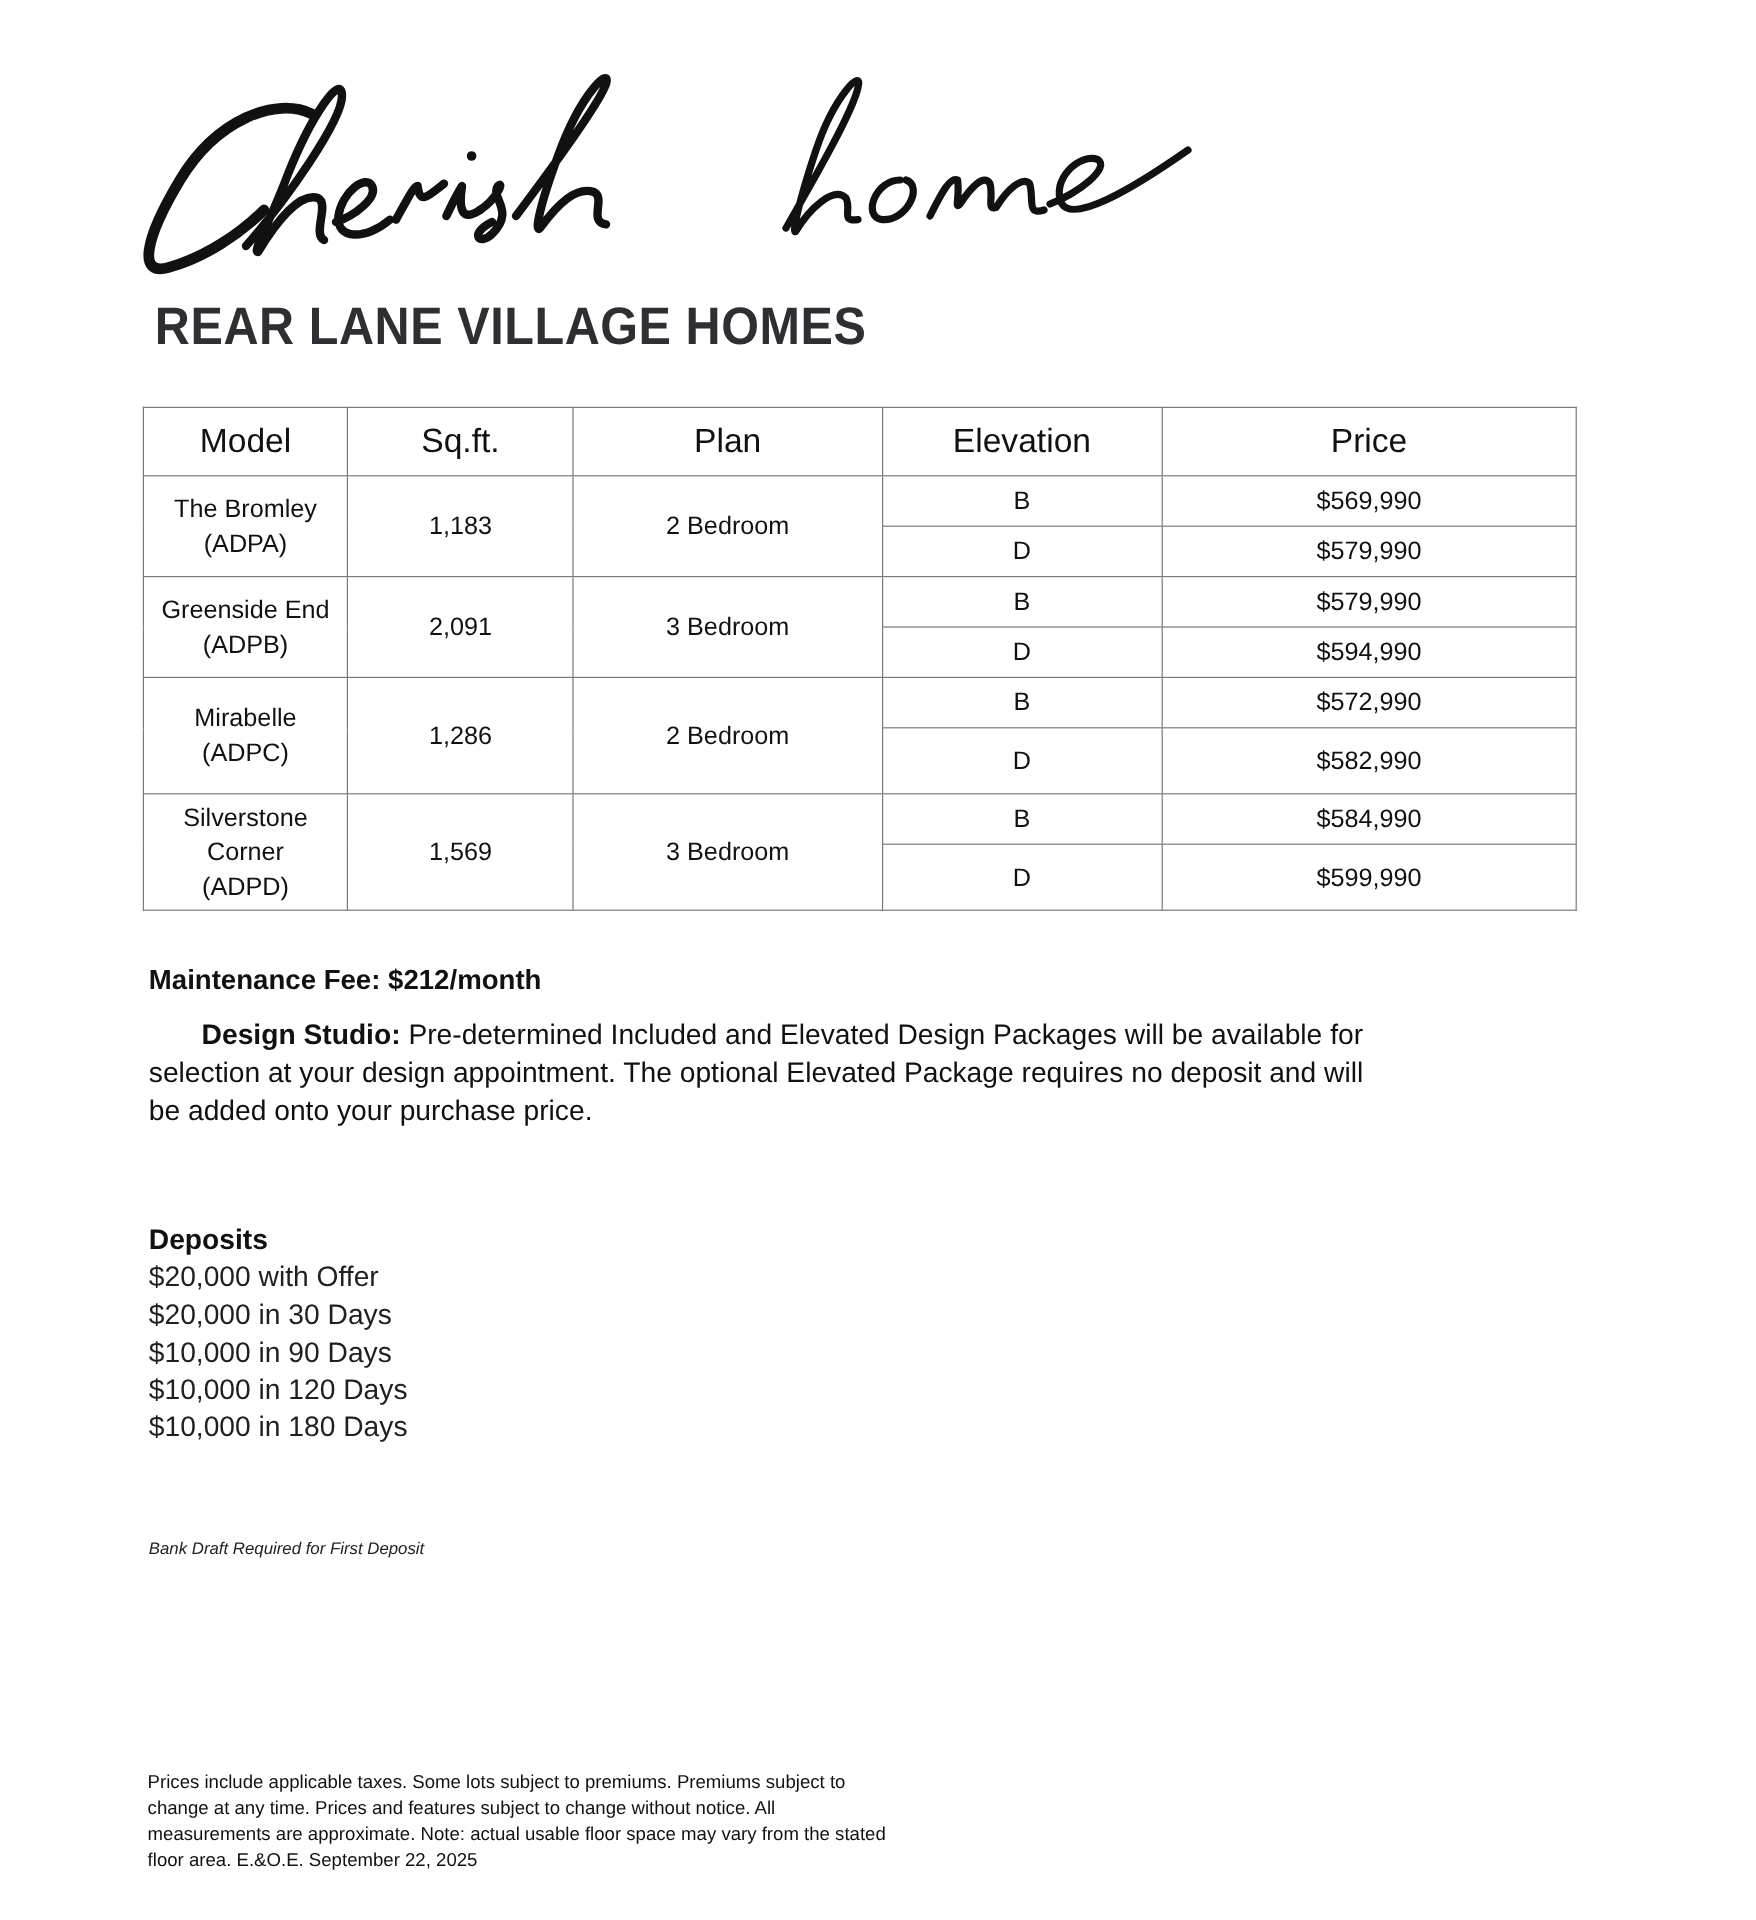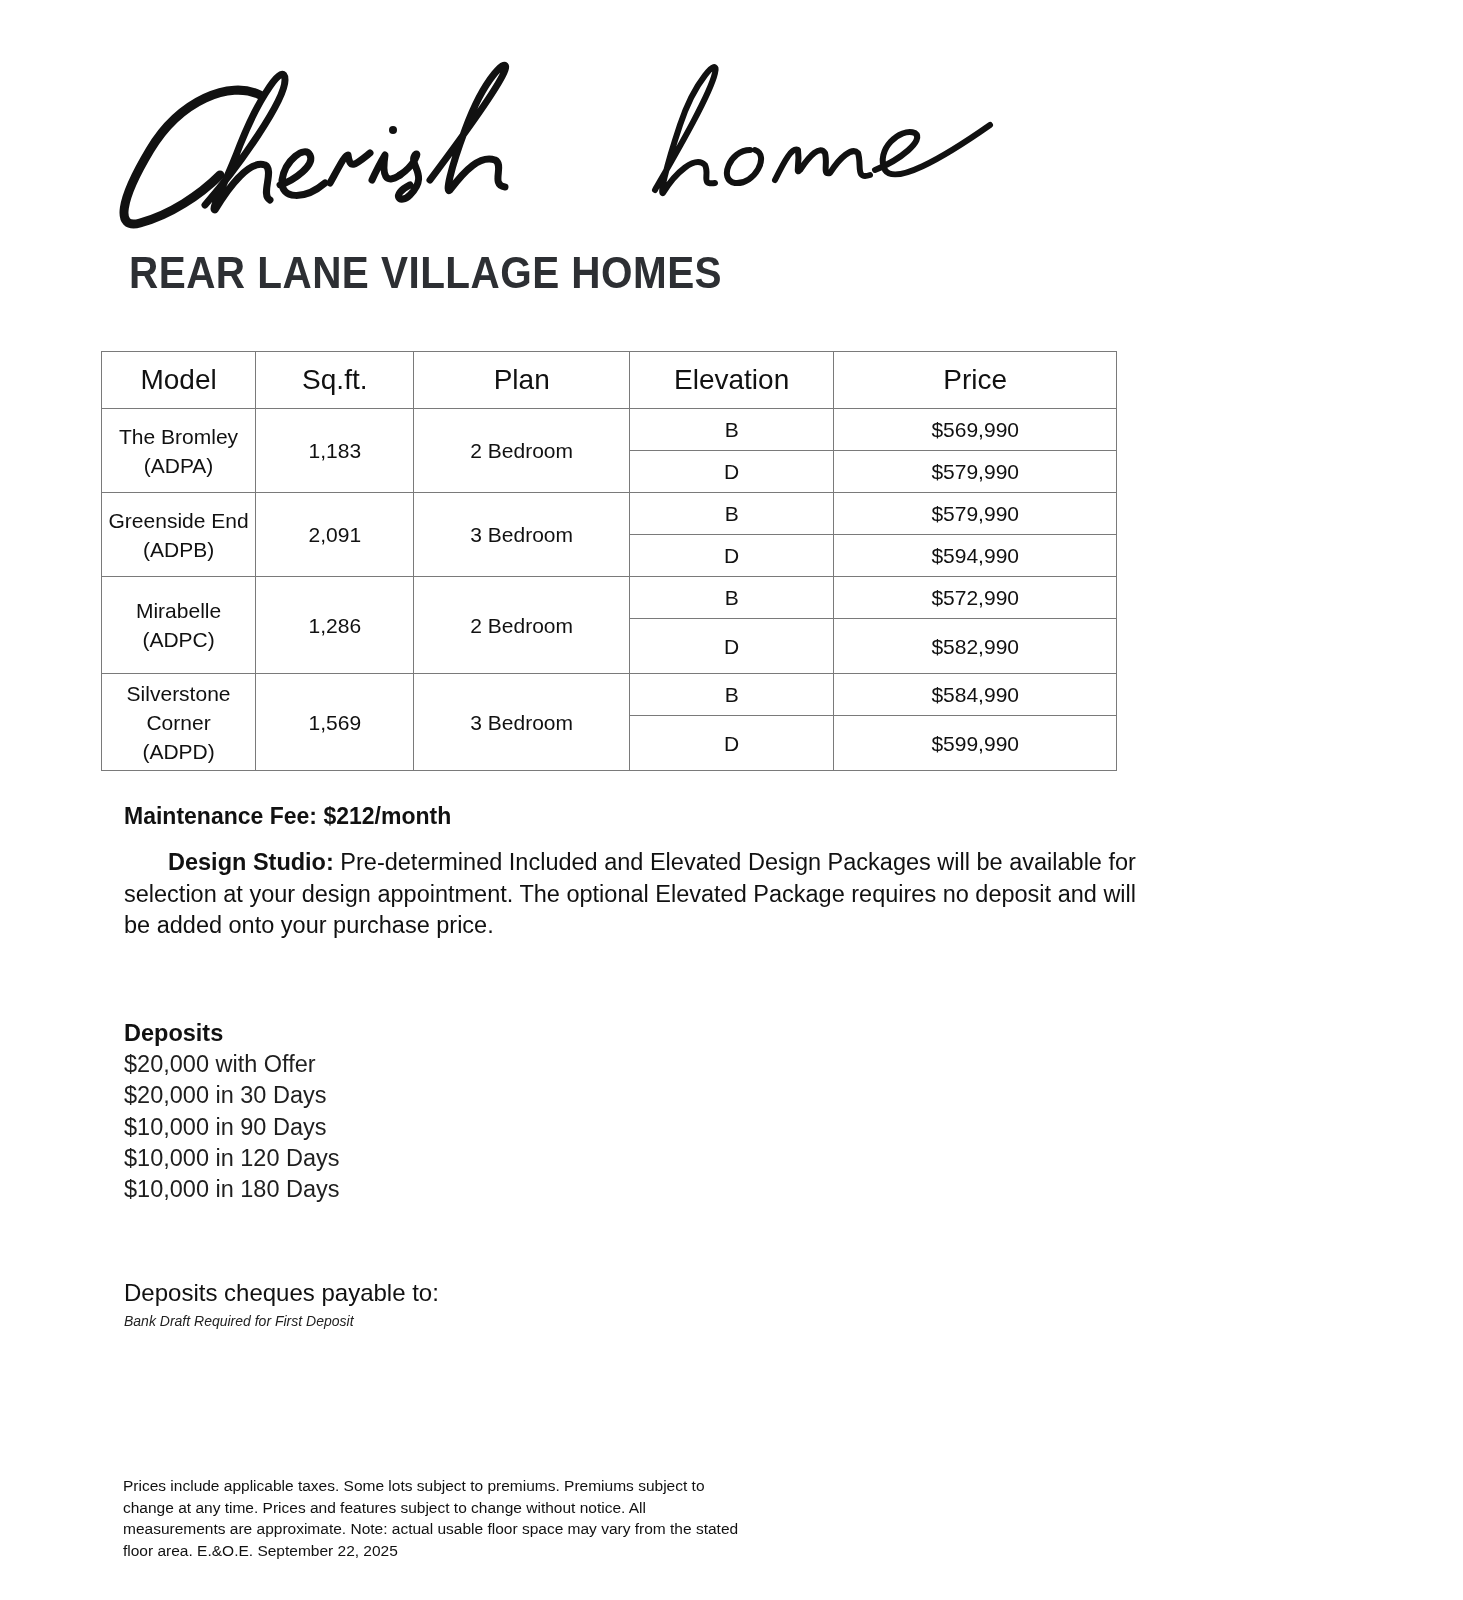--- a/index.html
+++ b/index.html
@@ -45,27 +45,26 @@
       font-weight: bold;
       font-size: 44px;
       color: #2d2f33;
       letter-spacing: 0.5px;
       transform: scaleX(0.92);
       transform-origin: left center;
       white-space: nowrap;
     }
     table.price-table {
       position: absolute;
-      left: 101px;
+      left: 119px;
       top: 339px;
-      width: 1016px;
+      width: 1195px;
       border-collapse: collapse;
       font-family: "Liberation Sans", sans-serif;
       color: #111;
-      margin-top: 12px;
     }
     table.price-table th, table.price-table td {
       border: 1.3px solid #7a7a7a;
       text-align: center;
       vertical-align: middle;
       padding: 0;
     }
     table.price-table th {
       font-weight: normal;
       font-size: 28px;
@@ -254,17 +253,16 @@
 <div class="deposits">
   <div class="dep-head">Deposits</div>
   <div>$20,000 with Offer</div>
   <div>$20,000 in 30 Days</div>
   <div>$10,000 in 90 Days</div>
   <div>$10,000 in 120 Days</div>
   <div>$10,000 in 180 Days</div>
 </div>
 
 <div class="payable">
-  <div class="p1">Deposits cheques payable to:</div>
   <div class="p3">Bank Draft Required for First Deposit</div>
 </div>
 
 <div class="footnote">Prices include applicable taxes. Some lots subject to premiums. Premiums subject to change at any time. Prices and features subject to change without notice. All measurements are approximate. Note: actual usable floor space may vary from the stated floor area. E.&amp;O.E. September 22, 2025</div>
 
 </body></html>

